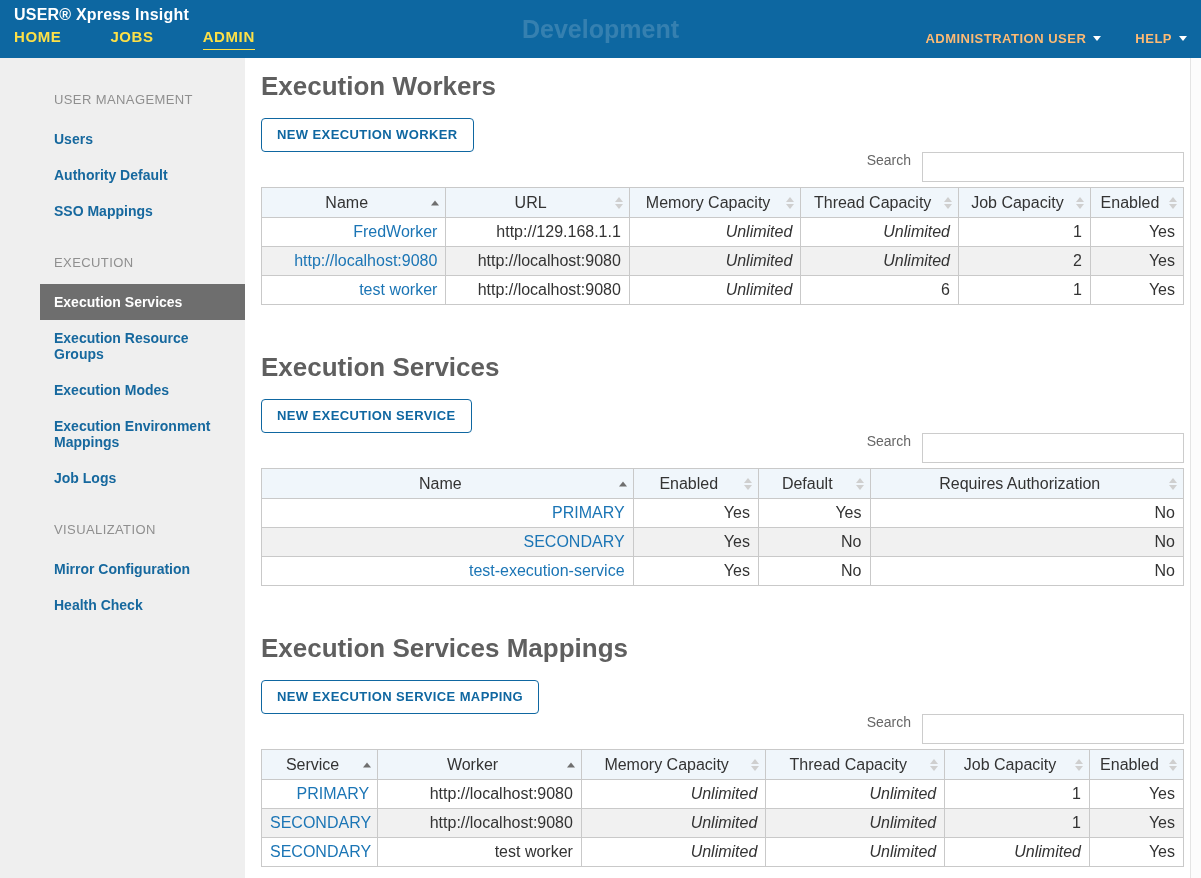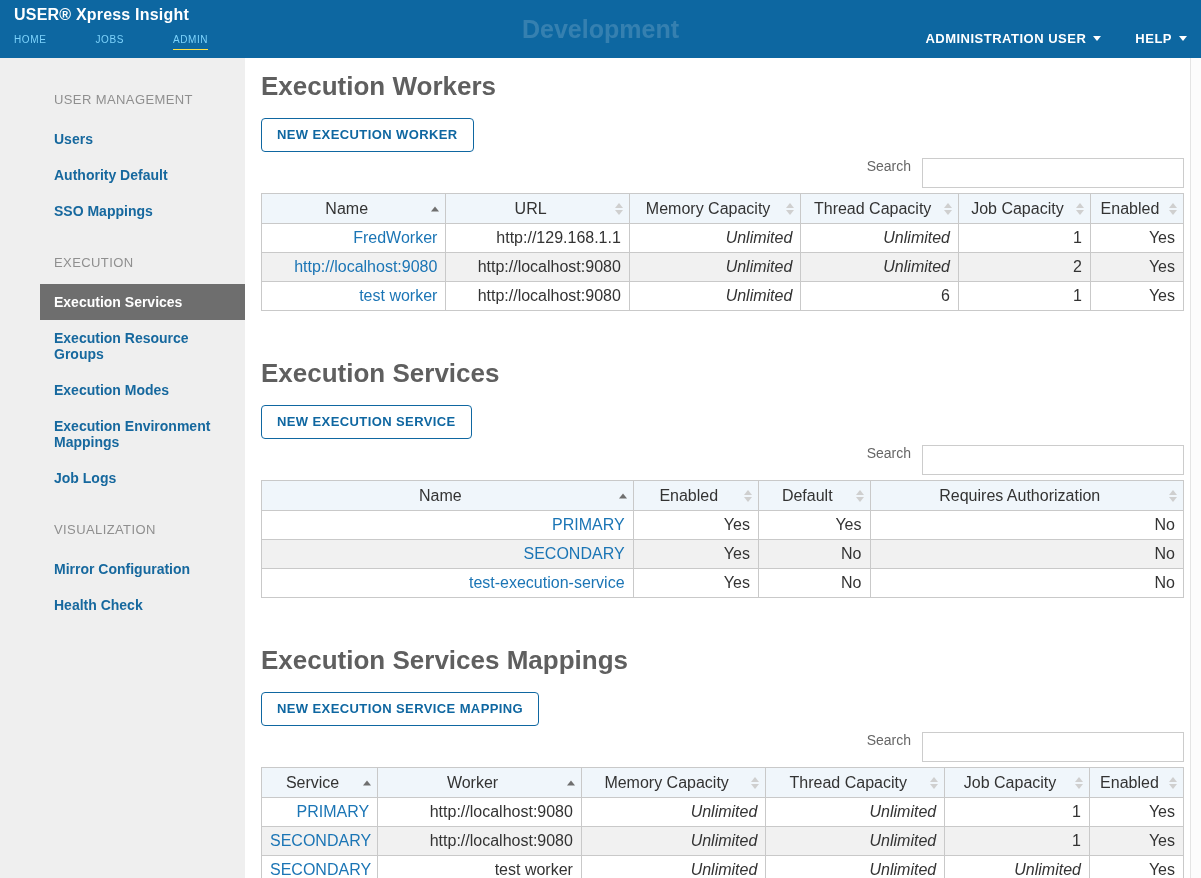--- a/index.html
+++ b/index.html
@@ -7,45 +7,45 @@
   body {
     font-family: "Liberation Sans", sans-serif;
     background:#ffffff; color:#333; overflow:hidden;
   }
   .page { position:relative; width:1201px; height:878px; overflow:hidden; background:#fff; }
 
   
   .topbar { position:relative; height:58px; background:#0d67a1; color:#fff; }
   .brand { position:absolute; top:6px; left:14px; font-size:16px; font-weight:bold; letter-spacing:.2px; }
   .nav-row { position:absolute; left:14px; bottom:8px; display:flex; }
-  .nav-item { font-size:10px; font-weight:normal; letter-spacing:.6px; color:#7dd3fc; margin-right:49px; padding-bottom:4px; cursor:pointer; }
+  .nav-item { font-size:15px; font-weight:bold; letter-spacing:.6px; color:#fde047; margin-right:49px; padding-bottom:4px; cursor:pointer; }
   .nav-item.active { border-bottom:1px solid #fde047; }
   .watermark { position:absolute; left:50%; top:50%; transform:translate(-50%,-50%); font-size:25px; font-weight:bold; color:rgba(255,255,255,0.17); }
   .top-right { position:absolute; right:14px; bottom:12px; display:flex; align-items:center; }
-  .menu-trigger { font-size:13px; font-weight:bold; letter-spacing:.5px; color:#ffffff; cursor:pointer; display:flex; align-items:center; }
+  .menu-trigger { font-size:13px; font-weight:bold; letter-spacing:.5px; color:#fdba74; cursor:pointer; display:flex; align-items:center; }
   .menu-trigger + .menu-trigger { margin-left:34px;justify-content:flex-end; }
   .caret { display:inline-block; width:0; height:0; border-left:4px solid transparent; border-right:4px solid transparent; border-top:5px solid #fff; margin-left:7px; }
 
   
   .body-wrap { display:flex; height:820px; }
   .sidebar { width:245px; min-width:245px; background:#efefef; padding-top:16px;padding-left:40px; }
   .side-section { margin-bottom:8px; }
   .side-title { color:#8f8f8f; font-size:13px; letter-spacing:.4px; padding:18px 14px 14px; }
   .side-item { color:#16689e; font-size:14px; font-weight:bold; padding:10px 14px; cursor:pointer; }
   .side-item.active { background:#6e6e6e; color:#fff; }
 
   .content { flex:1; padding:0 17px 0 16px; overflow:hidden; }
   .section { padding-top:12px; }
   .section + .section { padding-top:46px; }
   h1 { font-size:26px; line-height:32px; font-weight:bold; color:#5f5f5f; margin-bottom:16px; }
   .btn {
     display:inline-block; height:34px; line-height:32px; padding:0 15px;
     background:#fff; color:#0f67a1; border:1px solid #0f67a1; border-radius:4px;
     font-size:13px; font-weight:bold; letter-spacing:.4px; cursor:pointer;
-    font-family:"Liberation Sans", sans-serif; margin-bottom:6px;
+    font-family:"Liberation Sans", sans-serif; margin-bottom:0;
   }
   .search-row { display:flex; justify-content:flex-end; align-items:flex-start; height:30px; margin-bottom:5px; }
   .search-label { color:#666; font-size:14px; margin-right:11px; }
   .search-input { width:262px; height:30px; border:1px solid #ccc; outline:none; font-size:14px; padding:0 6px; font-family:"Liberation Sans", sans-serif; }
 
   
   table.grid { width:100%; border-collapse:collapse; font-size:16px; table-layout:fixed; }
   table.grid th {
     position:relative; background:#f0f6fb; border:1px solid #c9c9c9;
     font-weight:normal; color:#333; text-align:center; height:30px; padding:4px 22px 4px 8px;

